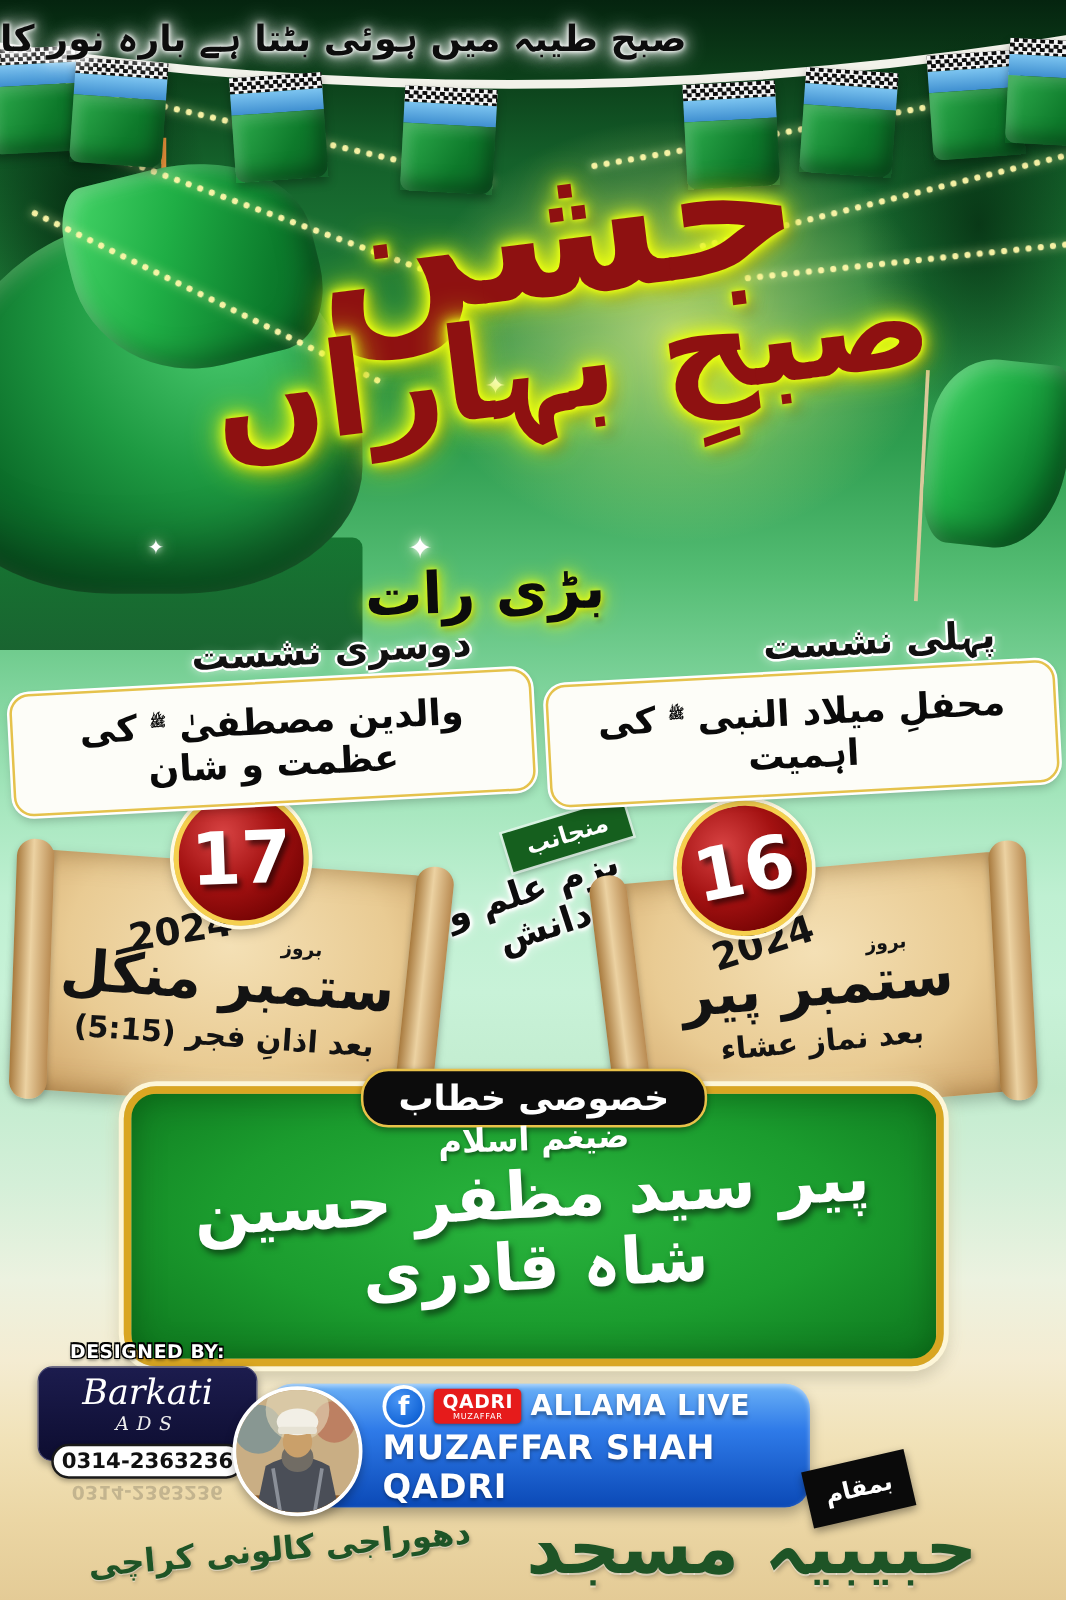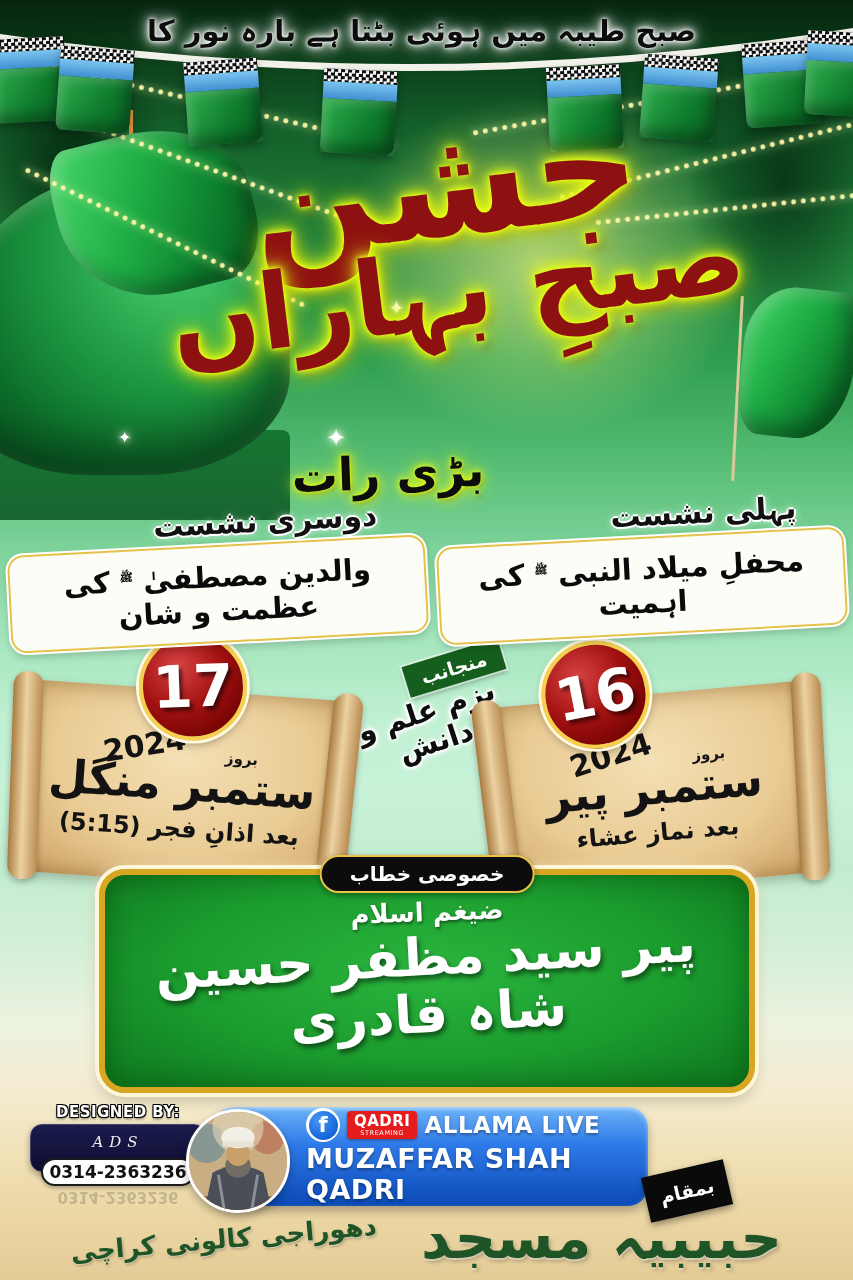--- a/index.html
+++ b/index.html
@@ -56,21 +56,21 @@
     border-radius:0 0 10px 8px;box-shadow:inset -6px -8px 14px rgba(0,0,0,.3),inset 5px 4px 10px rgba(255,255,255,.18);}
   .b1{left:-8px;top:38px;transform:rotate(-3deg);}
   .b2{left:58px;top:48px;transform:rotate(4deg);}
   .b3{left:186px;top:60px;transform:rotate(-4deg);}
   .b4{left:322px;top:70px;transform:rotate(3deg);}
   .b5{left:548px;top:66px;transform:rotate(-3deg);}
   .b6{left:642px;top:56px;transform:rotate(4deg);}
   .b7{left:744px;top:42px;transform:rotate(-4deg);}
   .b8{left:806px;top:32px;transform:rotate(3deg);}
   
-  .poem{left:0;right:10px;top:12px;text-align:center;direction:rtl;z-index:6;
+  .poem{left:0;right:10px;top:12px;text-align:left;direction:rtl;z-index:6;
     font-weight:bold;color:#0d0d0d;font-size:29px;line-height:1.32;
     text-shadow:0 0 3px #fff,0 0 6px #fff,0 0 12px #fff,0 0 20px rgba(255,255,255,.95);}
   .title-block{left:140px;top:116px;width:620px;text-align:center;direction:rtl;z-index:5;
     transform:rotate(-7deg);color:#8e1111;font-weight:bold;
     text-shadow:0 0 4px #e9ff14,0 0 9px #e9ff14,0 0 16px #e9ff14,0 0 28px #dff211,5px 7px 10px rgba(60,20,0,.35);}
   .title-w1{font-size:148px;line-height:.92;}
   .title-w2{font-size:104px;line-height:1;margin-top:-14px;}
   .subtitle{left:218px;top:446px;width:340px;text-align:center;direction:rtl;z-index:6;
     font-size:46px;font-weight:bold;color:#0c0c0c;letter-spacing:2px;transform:rotate(-2deg);
     text-shadow:0 0 4px #e9ff14,0 0 10px #e9ff14,0 0 18px #e9ff14,2px 3px 4px rgba(0,0,0,.3);}
@@ -114,30 +114,30 @@
     box-shadow:0 0 0 2px rgba(255,255,255,.55),0 3px 5px rgba(0,0,0,.3);}
   .org-name{margin-top:10px;width:150px;direction:rtl;text-align:center;transform:rotate(-18deg);
     font-size:29px;font-weight:bold;color:#0d0d0d;line-height:1.12;
     text-shadow:-2px 0 3px #fff,2px 0 3px #fff,0 2px 3px #fff,0 -2px 3px #fff,0 0 10px #fff;}
   
   .speech{left:99px;top:869px;width:656px;height:224px;border-radius:26px;z-index:5;box-sizing:border-box;
     background:radial-gradient(ellipse at 50% 45%,#2ab53e 0%,#1b9c2e 55%,#128223 85%,#0e7a1f 100%);
     border:6px solid #d9a622;
     box-shadow:0 0 0 4px #fdf6d8,0 0 16px rgba(255,244,200,.85),0 6px 14px rgba(0,0,0,.28),inset 0 0 26px rgba(0,50,0,.4);}
   .ribbon{position:absolute;top:-20px;left:50%;transform:translateX(-50%);direction:rtl;
-    background:#0c0c0c;color:#fff;font-size:20px;font-weight:bold;padding:5px 28px;border-radius:22px;
+    background:#0c0c0c;color:#fff;font-size:28px;font-weight:bold;padding:5px 28px;border-radius:22px;
     border:2px solid #e9c24a;letter-spacing:1px;box-shadow:0 2px 6px rgba(0,0,0,.4);white-space:nowrap;}
   .honorific{margin-top:22px;text-align:center;direction:rtl;color:#fff;font-size:26px;font-weight:bold;
     transform:rotate(-2deg);text-shadow:1px 2px 3px rgba(0,0,0,.45);}
   .speaker-name{margin-top:2px;text-align:center;direction:rtl;color:#fff;font-size:52px;font-weight:bold;
     line-height:1.1;transform:rotate(-3deg);text-shadow:2px 4px 5px rgba(0,0,0,.5);padding:0 14px;}
   
   .designer{left:30px;top:1072px;width:176px;text-align:center;z-index:6;}
   .designer-heading{font-size:15px;font-weight:bold;color:#fff;letter-spacing:.5px;
-    text-shadow:-1px -1px 0 #000,1px -1px 0 #000,-1px 1px 0 #000,1px 1px 0 #000,0 2px 3px rgba(0,0,0,.6);margin-top:31px;}
+    text-shadow:-1px -1px 0 #000,1px -1px 0 #000,-1px 1px 0 #000,1px 1px 0 #000,0 2px 3px rgba(0,0,0,.6);}
   .designer-card{margin-top:3px;background:linear-gradient(180deg,#1c1c4e,#0d0d30);border-radius:12px;
     padding:6px 8px 20px;border:1px solid #44446e;box-shadow:0 3px 7px rgba(0,0,0,.35);}
   .brand{font-family:"DejaVu Serif",serif;font-style:italic;font-size:28px;color:#fff;line-height:1;}
   .brand-sub{font-family:"DejaVu Serif",serif;font-style:italic;font-size:15px;letter-spacing:6px;color:#eee;margin-top:2px;}
   .designer-phone{position:relative;margin:-14px auto 0;width:150px;background:#fff;border:2px solid #1a1a1a;
     border-radius:15px;font-size:17px;font-weight:bold;color:#111;padding:2px 0;box-shadow:0 2px 4px rgba(0,0,0,.3);}
   .phone-reflection{opacity:.2;transform:scaleY(-1);font-size:15px;font-weight:bold;color:#222;margin-top:2px;}
   
   .live-bar{left:214px;top:1107px;width:434px;height:99px;border-radius:20px;z-index:5;box-sizing:border-box;
     background:linear-gradient(180deg,#6cb2f7 0%,#2e7ae8 38%,#0b49b6 100%);
@@ -311,20 +311,21 @@
 
   <div class="abs speech">
     <div class="ribbon">خصوصی خطاب</div>
     <div class="honorific">ضیغم اسلام</div>
     <div class="speaker-name">پیر سید مظفر حسین شاہ قادری</div>
   </div>
 
   <div class="abs designer">
     <div class="designer-heading">DESIGNED BY:</div>
     <div class="designer-card">
+      <div class="brand">Barkati</div>
       <div class="brand-sub">ADS</div>
     </div>
     <div class="designer-phone">0314-2363236</div>
     <div class="phone-reflection">0314-2363236</div>
   </div>
 
   <div class="abs photo">
     <svg width="98" height="98" viewBox="0 0 100 100">
       <rect x="0" y="0" width="100" height="100" fill="#c9ae84"></rect>
       <circle cx="18" cy="32" r="20" fill="#3a7ca5" opacity="0.45"></circle>
@@ -341,21 +342,21 @@
     </svg>
   </div>
 
   <div class="abs live-bar">
     <div class="bar-row1">
       <div class="fb-icon">
         <div class="fb-inner">f</div>
       </div>
       <div class="live-badge">
         <div class="live-word">QADRI</div>
-        <div class="streaming-word">STREAMING</div>
+        <div class="streaming-word">MUZAFFAR</div>
       </div>
       <div class="name1">ALLAMA LIVE</div>
     </div>
     <div class="name2">MUZAFFAR SHAH QADRI</div>
   </div>
 
   <div class="abs venue-tag">بمقام</div>
   <div class="abs venue-line">
     <span class="venue-name">حبیبیہ مسجد</span>
     <span class="venue-address">دھوراجی کالونی کراچی</span>

